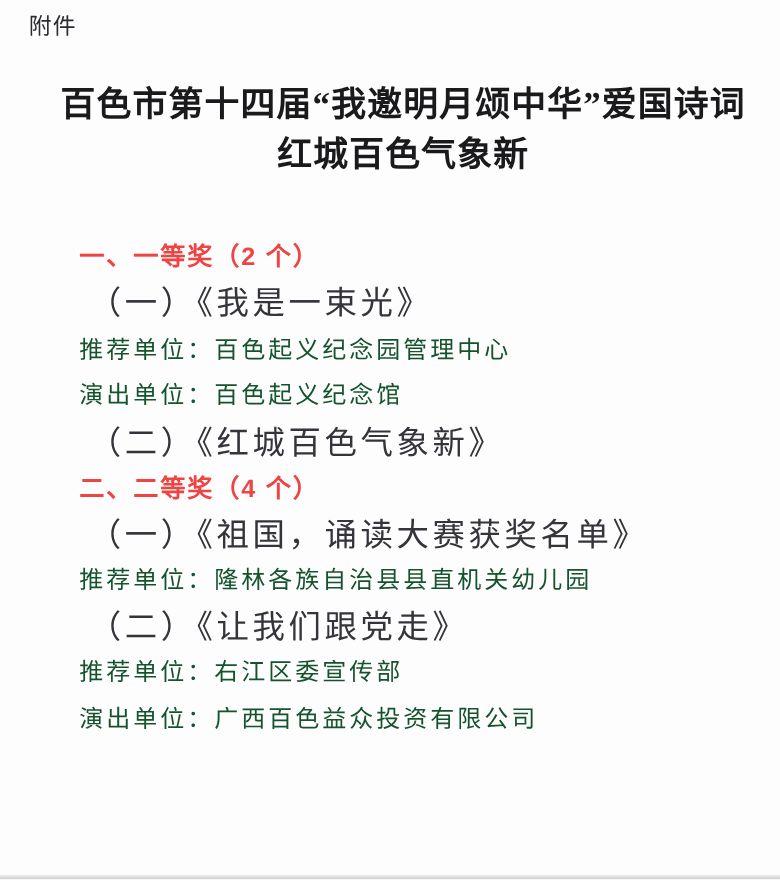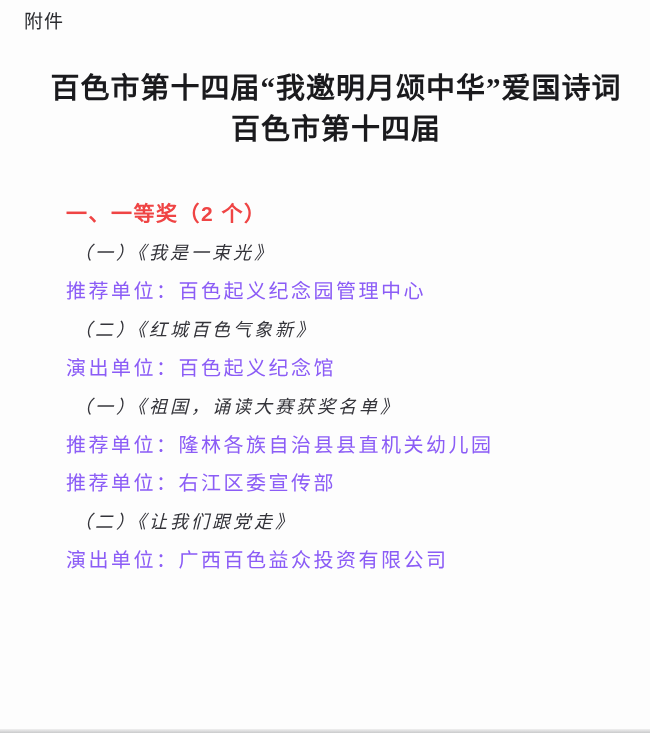--- a/index.html
+++ b/index.html
@@ -65,71 +65,71 @@
     font-family: "Liberation Sans", sans-serif;
     font-weight: bold;
     font-size: 21px;
     letter-spacing: 1.5px;
     padding-left: 66px;
     color: #ef4444;
   }
 
   .entry-title {
     font-family: "Liberation Serif", serif;
-    font-style: italic;
-    font-size: 18px;
+    font-size: 27px;
     letter-spacing: 3px;
     padding-left: 74px;
     color: #34343a;
   }
 
   .detail {
     font-family: "Liberation Serif", serif;
     font-size: 20px;
     letter-spacing: 2.5px;
     padding-left: 66px;
-    color: #8b5cf6;
+    color: #14532d;
   }
 
   .scan-edge {
     position: absolute;
     left: 0;
     right: 0;
     bottom: 0;
     height: 4px;
     background: linear-gradient(to bottom, #f0f0f0, #c9cacb);
   }
 </style>
 </head>
 <body>
 
 <div class="page">
 
   <div class="attachment">附件</div>
 
   <h1 class="doc-title">
     <span class="title-line">百色市第十四届“我邀明月颂中华”爱国诗词</span>
-    <span class="title-line">百色市第十四届</span>
+    <span class="title-line">红城百色气象新</span>
   </h1>
 
   <div class="content">
 
     <div class="line section-heading">一、一等奖（2 个）</div>
 
     <div class="line entry-title">（一）《我是一束光》</div>
     <div class="line detail">推荐单位：百色起义纪念园管理中心</div>
+    <div class="line detail">演出单位：百色起义纪念馆</div>
+
     <div class="line entry-title">（二）《红城百色气象新》</div>
 
-    <div class="line detail">演出单位：百色起义纪念馆</div>
-
+    <div class="line section-heading">二、二等奖（4 个）</div>
 
     <div class="line entry-title">（一）《祖国，诵读大赛获奖名单》</div>
     <div class="line detail">推荐单位：隆林各族自治县县直机关幼儿园</div>
 
+    <div class="line entry-title">（二）《让我们跟党走》</div>
     <div class="line detail">推荐单位：右江区委宣传部</div>
-    <div class="line entry-title">（二）《让我们跟党走》</div>
     <div class="line detail">演出单位：广西百色益众投资有限公司</div>
 
   </div>
 
   <div class="scan-edge"></div>
 
 </div>
 
 </body></html>

